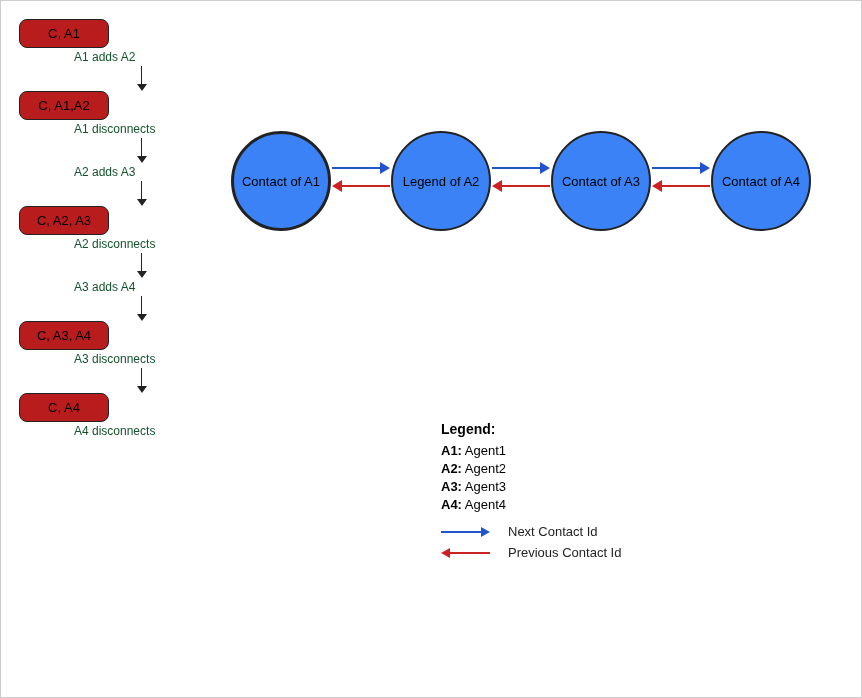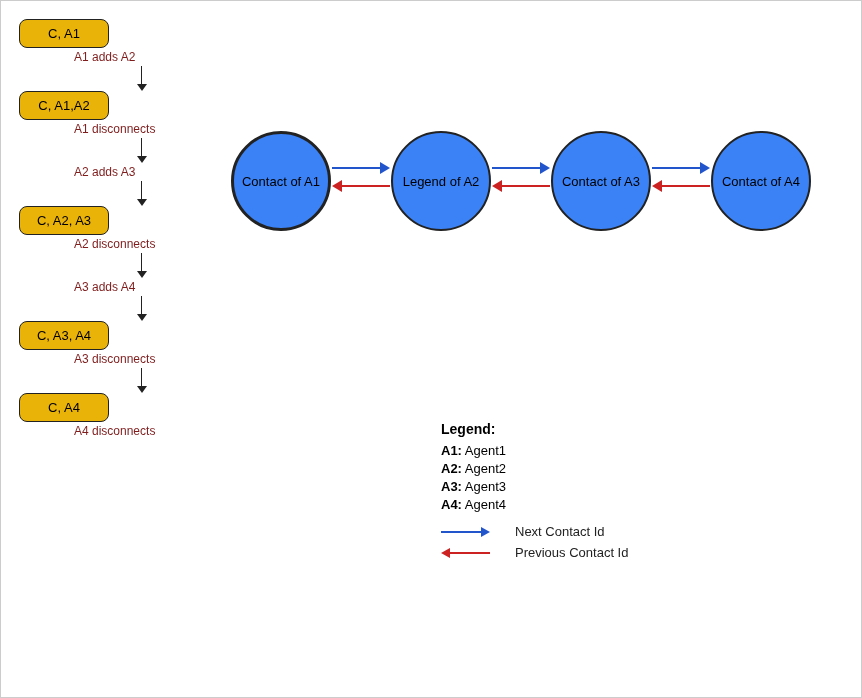--- a/index.html
+++ b/index.html
@@ -21,21 +21,21 @@
       top: 18px;
       width: 200px;
     }
 
     .flow-node {
       border: 1.5px solid #222;
       border-radius: 8px;
       padding: 6px 12px;
       text-align: center;
       font-size: 13px;
-      background: #eab308;
+      background: #b91c1c;
       display: inline-block;
       min-width: 90px;
     }
 
     .flow-step {
       display: flex;
       flex-direction: column;
       align-items: flex-start;
     }
 
@@ -55,21 +55,21 @@
     .arrow-head-down {
       width: 0;
       height: 0;
       border-left: 5px solid transparent;
       border-right: 5px solid transparent;
       border-top: 7px solid #222;
     }
 
     .flow-label {
       font-size: 12px;
-      color: #7f1d1d;
+      color: #14532d;
       margin-left: 55px;
       margin-top: 2px;
       margin-bottom: 2px;
     }
 
     
     .diagram-area {
       position: absolute;
       left: 230px;
       top: 130px;
@@ -171,21 +171,21 @@
       margin-bottom: 12px;
     }
 
     .legend-item {
       margin-bottom: 3px;
     }
 
     .legend-arrow-row {
       display: flex;
       align-items: center;
-      gap: 17px;
+      gap: 10px;
       margin-bottom: 6px;
     }
 
     .legend-arrow-blue {
       display: flex;
       align-items: center;
       gap: 0;
     }
 
     .legend-arrow-red {

